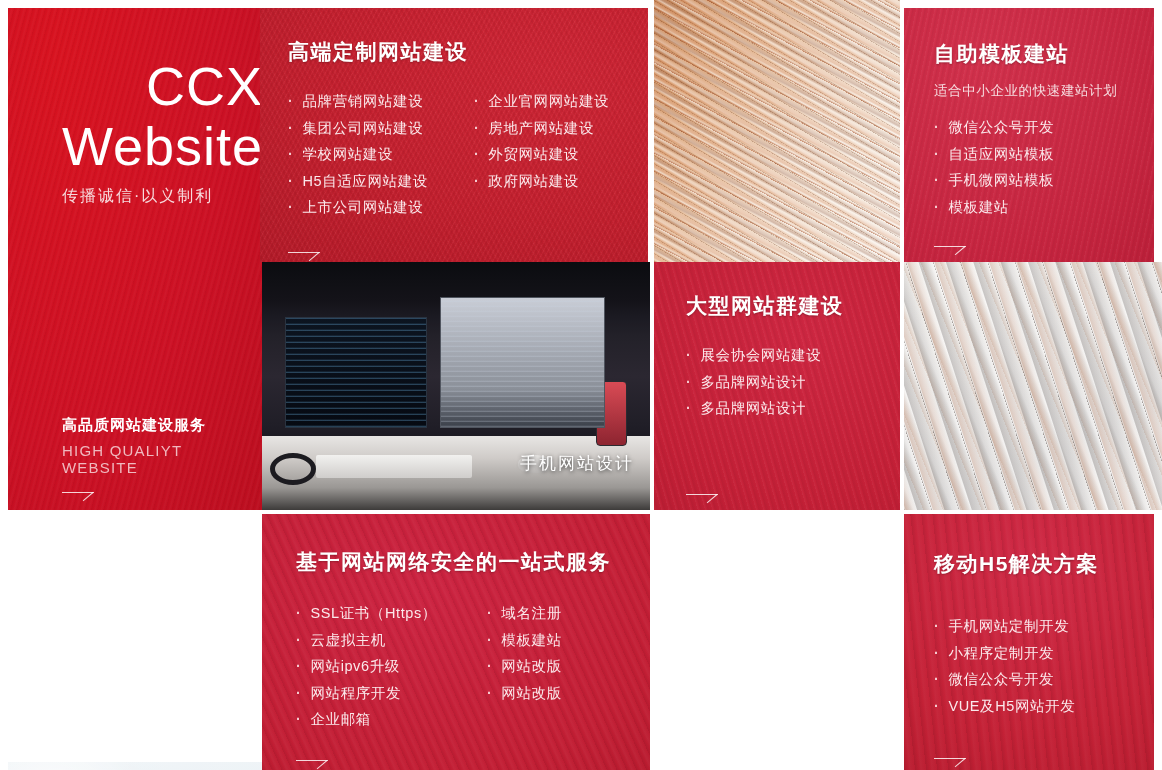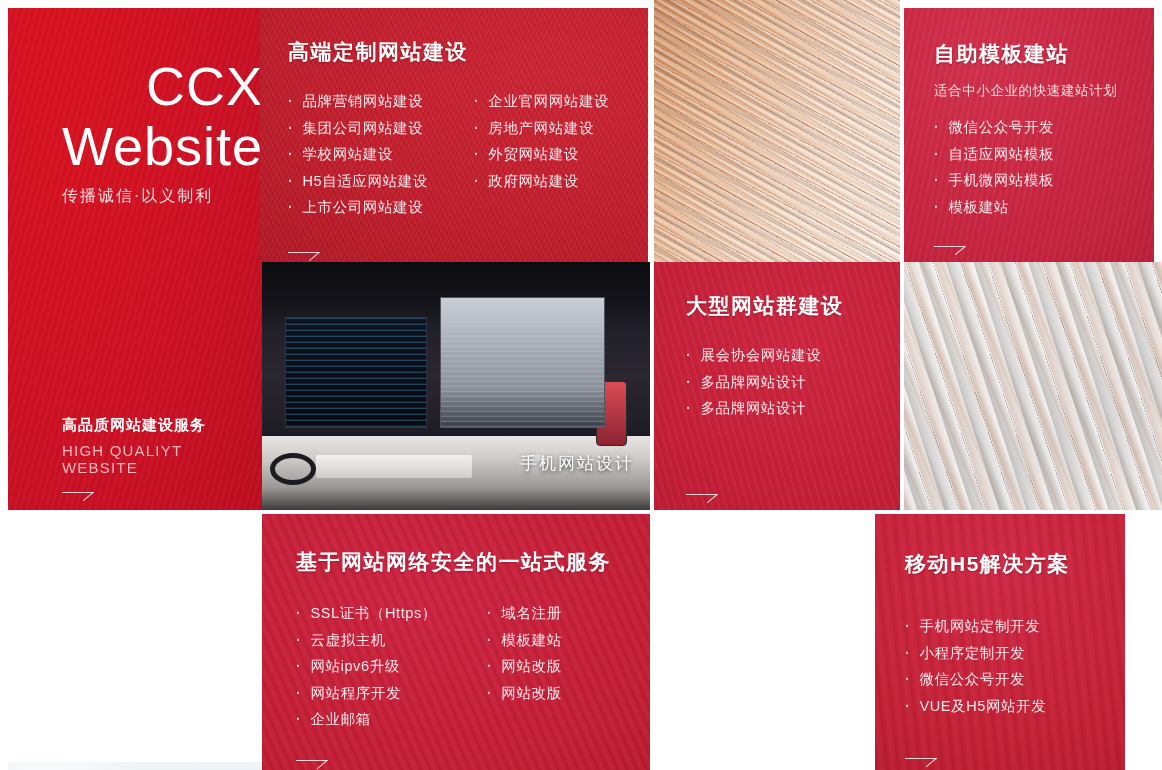--- a/index.html
+++ b/index.html
@@ -322,21 +322,21 @@
           <li>网站改版</li>
         </ul>
       </div>
     </div>
     <div class="arrow" style="left:34px;top:236px;">
       <i></i>
         <b></b>
     </div>
   </div>
 
-  <div class="panel red-mobile" style="left:875px;top:514px;width:250px;height:256px;">
+  <div class="panel red-mobile" style="left:904px;top:514px;width:250px;height:256px;">
     <div style="padding:36px 0 0 30px;">
       <div class="card-title">移动H5解决方案</div>
       <ul class="card-list" style="margin-top:35px;">
         <li>手机网站定制开发</li>
         <li>小程序定制开发</li>
         <li>微信公众号开发</li>
         <li>VUE及H5网站开发</li>
       </ul>
     </div>
     <div class="arrow" style="left:30px;top:234px;">

